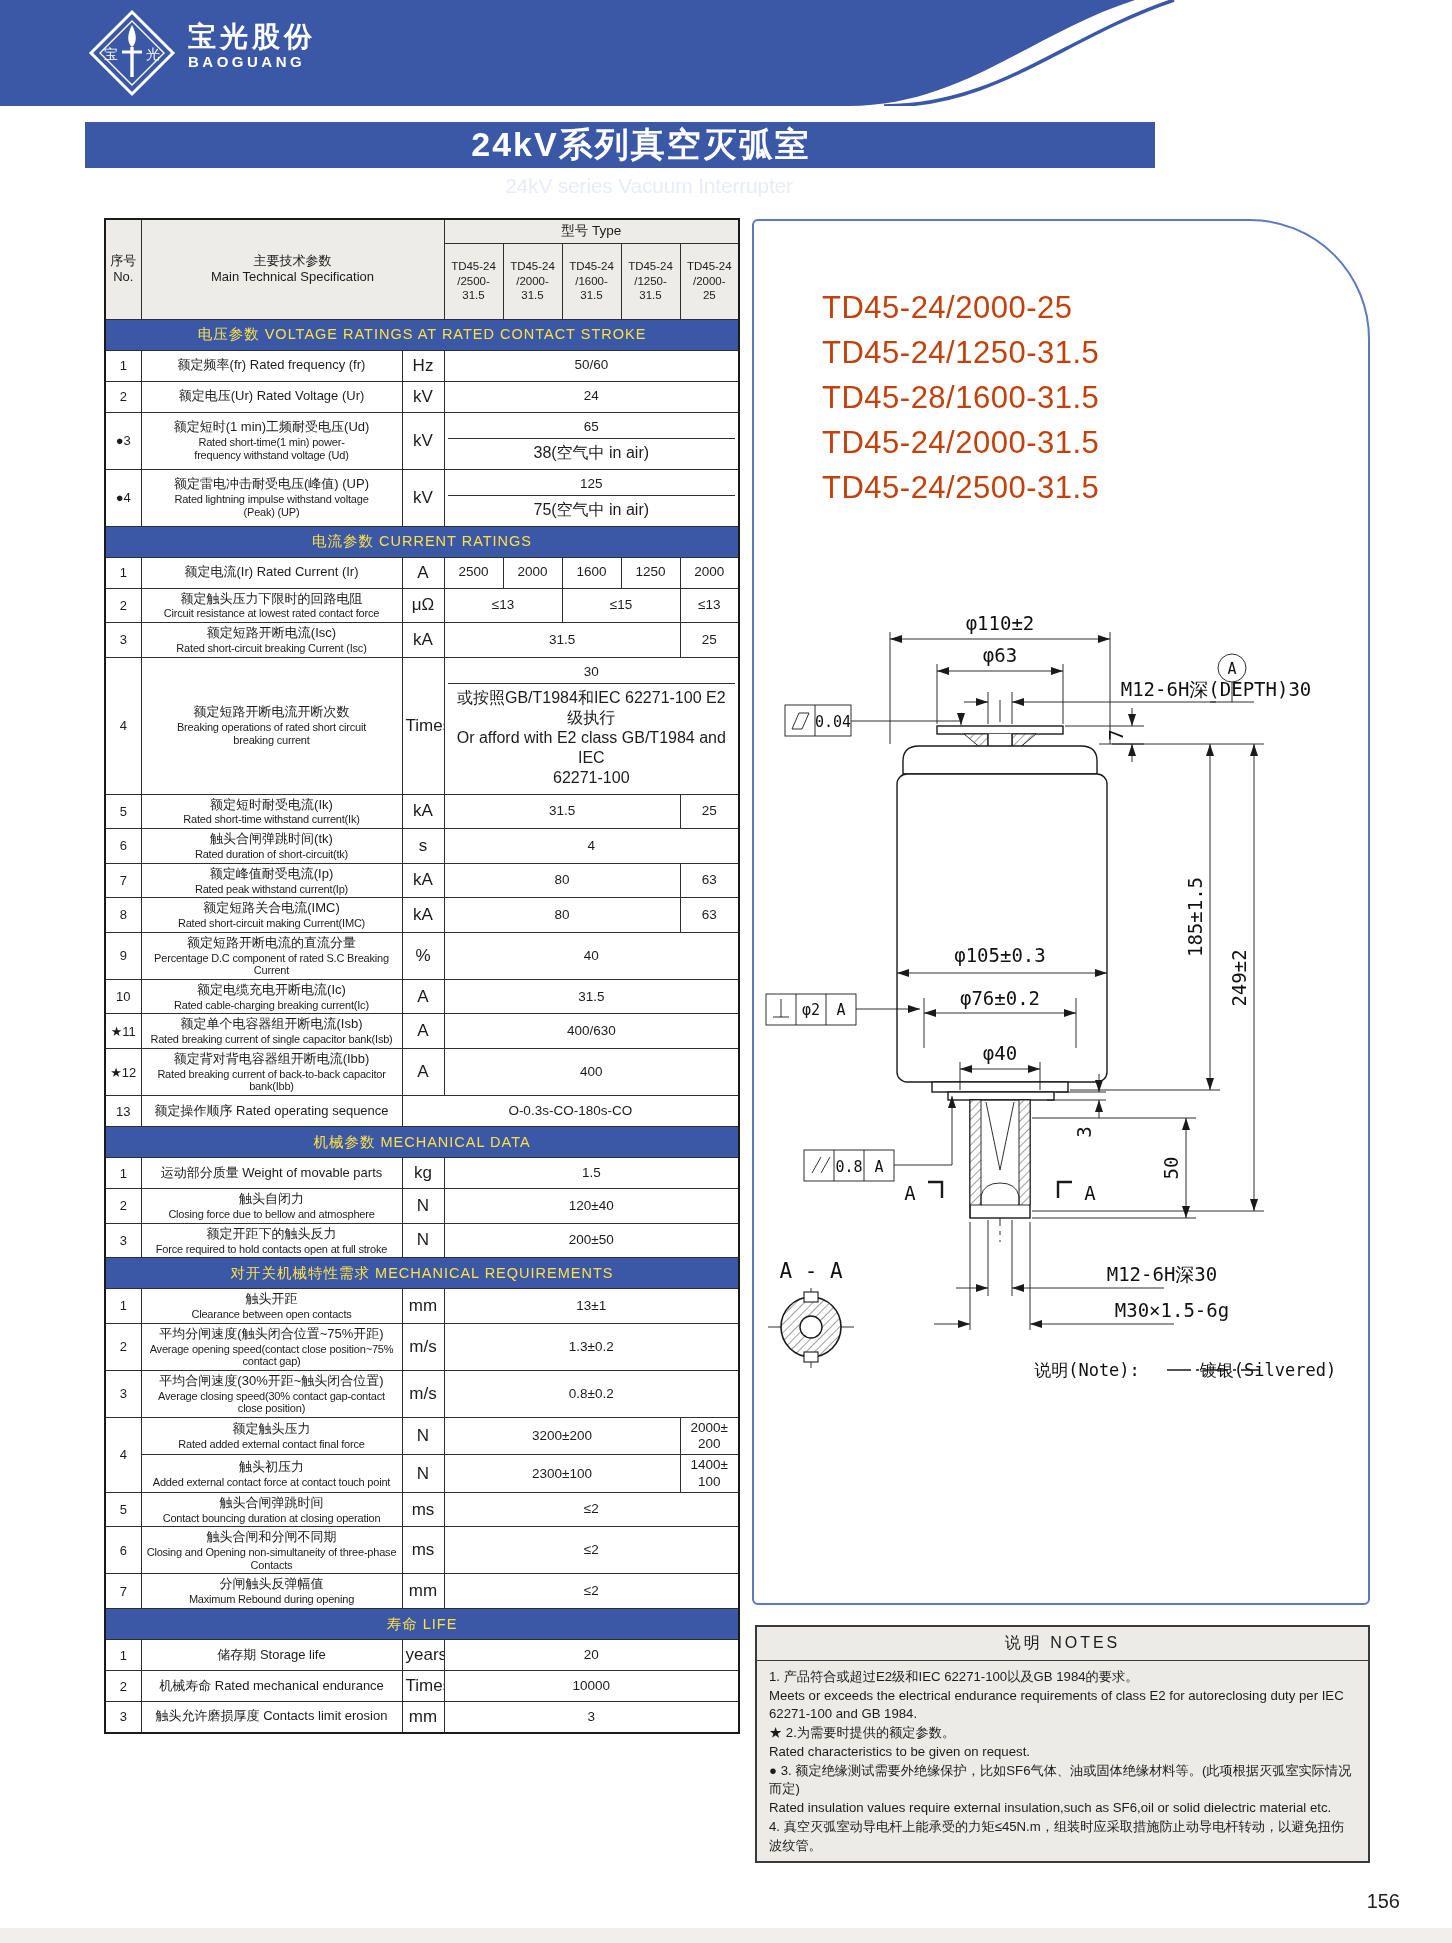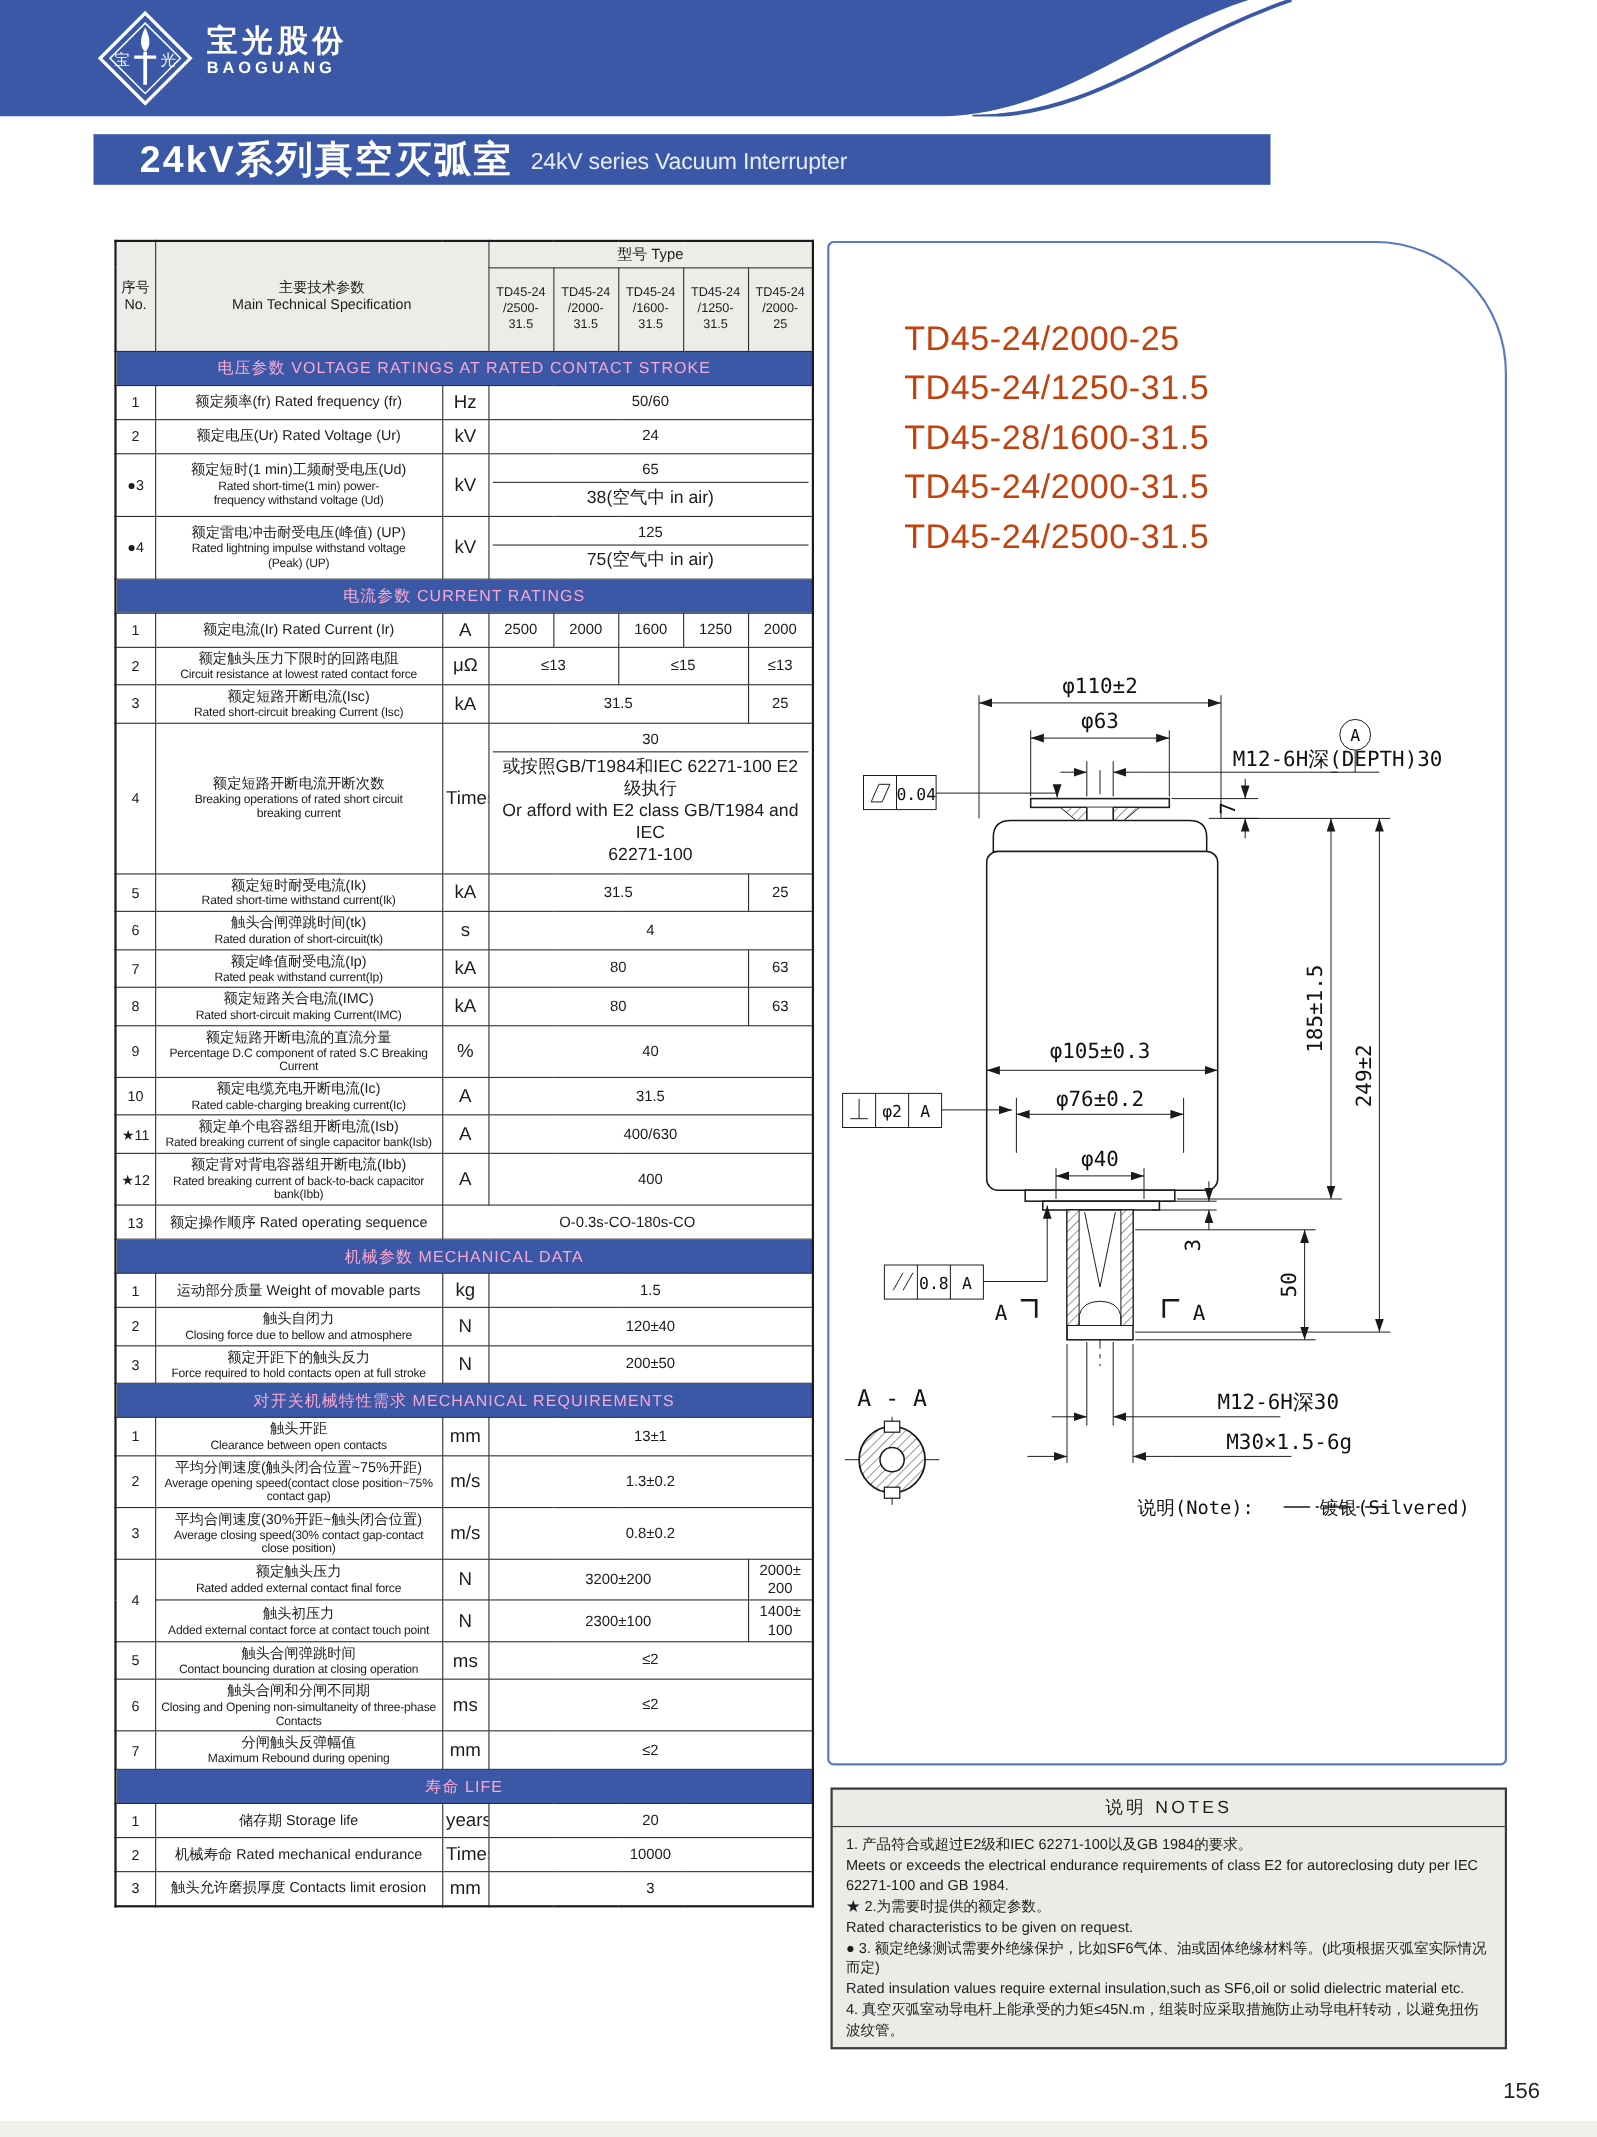--- a/index.html
+++ b/index.html
@@ -7,35 +7,35 @@
   .page{position:relative;width:1452px;height:1943px;background:#fff;overflow:hidden;
         font-family:"Liberation Sans",sans-serif;color:#1c1c1c;margin:0 auto;}
   
   .band{position:absolute;left:0;top:0;width:1452px;height:106px;}
   .logo{position:absolute;left:88px;top:9px;width:88px;height:88px;}
   .brand{position:absolute;left:188px;top:22px;color:#fff;}
   .brand .cn{font-size:28px;font-weight:bold;letter-spacing:4px;line-height:30px;}
   .brand .en{font-size:15px;font-weight:bold;letter-spacing:3.5px;line-height:20px;}
   
   .titlebar{position:absolute;left:85px;top:122px;width:1070px;height:46px;background:#3b58a6;
-            display:flex;align-items:center;padding-left:42px;}
+            display:flex;align-items:center;padding-left:42px;flex-direction:column;}
   .titlebar .cn{color:#fff;font-size:34px;font-weight:bold;letter-spacing:2px;}
   .titlebar .en{color:#e8ecf7;font-size:21px;margin-left:16px;padding-top:6px;}
   
   .tablewrap{position:absolute;left:104px;top:218px;}
   table.spec{border-collapse:collapse;table-layout:fixed;width:634px;border:2px solid #1a1a1a;}
   table.spec td,table.spec th{border:1px solid #2e2e2e;padding:2px 3px;text-align:center;
       vertical-align:middle;overflow:hidden;font-weight:normal;}
   thead th{background:#edece8;}
   thead tr.h1{height:24px;}
   thead tr.h2{height:76px;}
   th.no,th.spech{font-size:13px;line-height:1.25;white-space:pre-line;}
   th.type{font-size:13.5px;}
   th.model{font-size:11.5px;line-height:1.3;white-space:pre-line;padding:1px;}
-  tr.sec td{background:#3b58a6;color:#f9a8d4;font-size:14.5px;letter-spacing:1px;height:27px;padding:2px;}
+  tr.sec td{background:#3b58a6;color:#fde047;font-size:14.5px;letter-spacing:1px;height:27px;padding:2px;}
   tbody tr{height:31px;}
   td.no{font-size:13px;padding:1px;}
   td.specc{text-align:left;padding:3px 7px;}
   .zh{display:block;font-size:13px;line-height:1.3;white-space:pre-line;}
   .en{display:block;font-size:11px;line-height:1.15;letter-spacing:-0.2px;white-space:pre-line;}
   td.unit{font-size:17px;padding:1px;}
   td.val{font-size:13.5px;line-height:1.2;white-space:pre-line;}
   td.stkc{padding:0;}
   .stk div{padding:4px 3px;font-size:13.5px;}
   .stk div+div{border-top:1px solid #2e2e2e;font-size:16px;line-height:1.25;white-space:pre-line;}

